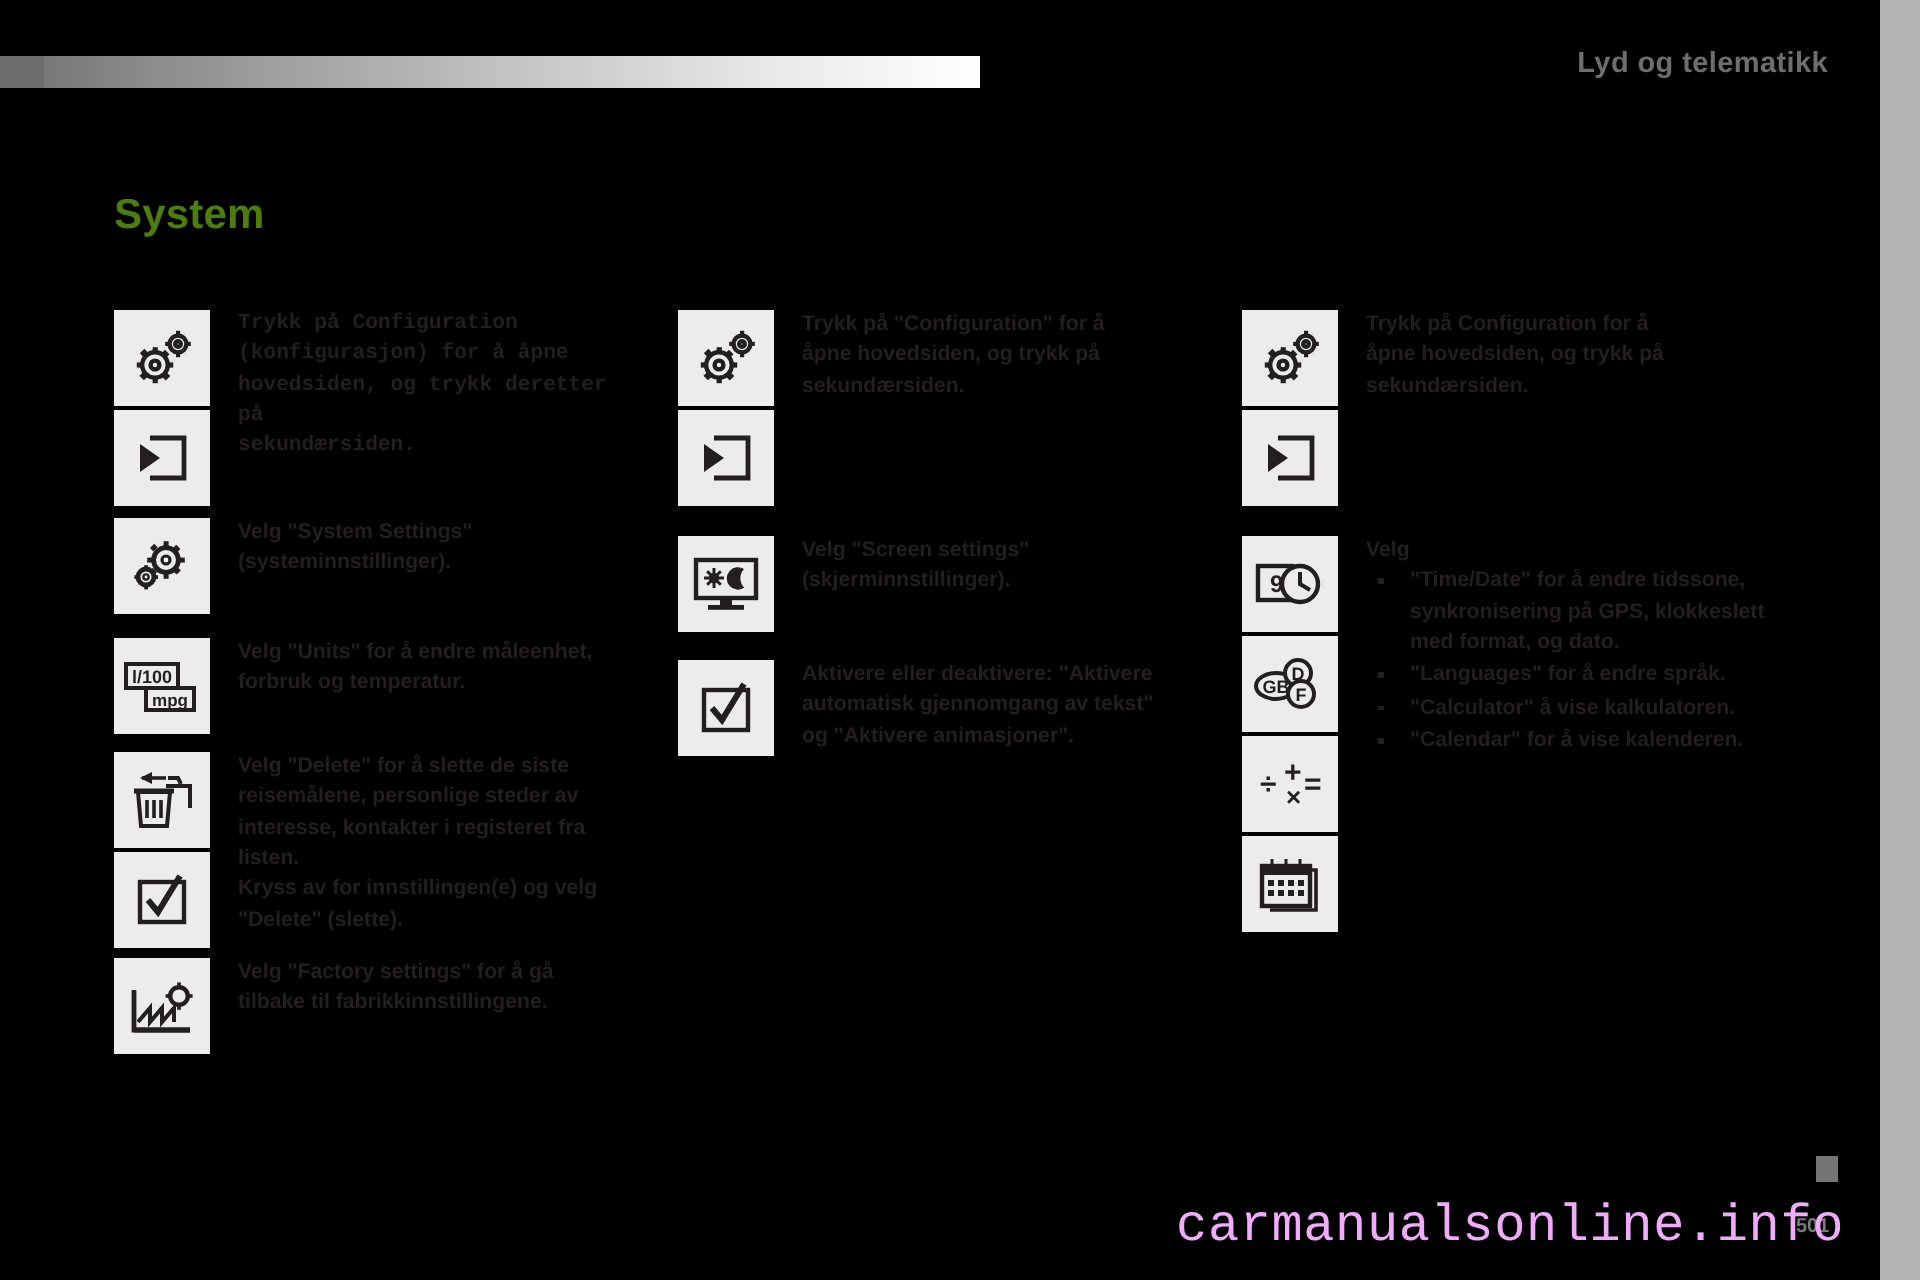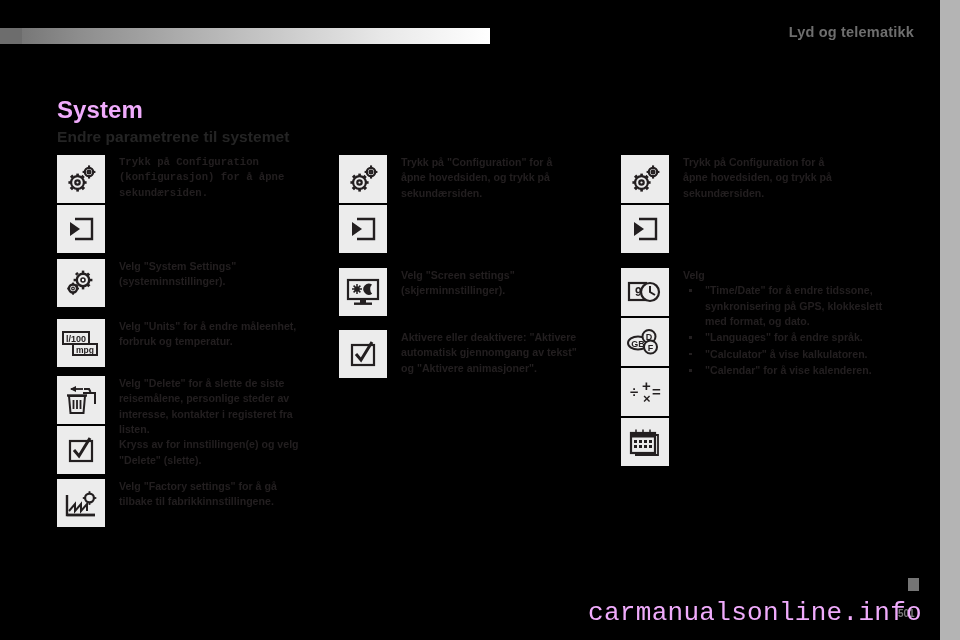--- a/index.html
+++ b/index.html
@@ -51,23 +51,23 @@
     font-weight: bold;
     color: #6e6e6e;
     letter-spacing: .2px;
     white-space: nowrap;
   }
 
   
   #page-title {
     position: absolute;
     left: 57px; top: 96px;
-    font-size: 24px;
+    font-size: 21px;
     font-weight: bold;
-    color: #f0abfc;
+    color: #4d7c0f;
     letter-spacing: .1px;
   }
   #page-subtitle {
     position: absolute;
     left: 57px; top: 128px;
     font-size: 15.5px;
     font-weight: bold;
     color: #242424;
     letter-spacing: .05px;
   }
@@ -152,21 +152,20 @@
 </head>
 <body>
 
 <div id="page">
 
   <div id="header-bar"></div>
   <div id="header-bar-cap"></div>
   <div id="header-title">Lyd og telematikk</div>
 
   <div id="page-title">System</div>
-  <div id="page-subtitle">Endre parametrene til systemet</div>
 
   <div class="column" id="col-1">
 
     <div class="block" style="height:104px;font-family:Liberation Mono, monospace;">
       <div class="icon-stack">
         <div class="icon-box">
           <svg width="34" height="32" viewBox="0 0 34 32">
             <g fill="none" stroke="#231f20" stroke-width="2.2">
               <circle cx="13.5" cy="19.5" r="6.4"></circle>
               <circle cx="13.5" cy="19.5" r="2.2"></circle>
@@ -192,20 +191,21 @@
         <div class="icon-box">
           <svg width="30" height="28" viewBox="0 0 30 28">
             <path d="M9 4 H26 V24 H9" fill="none" stroke="#231f20" stroke-width="2.4"></path>
             <path d="M4 7 L14 14 L4 21 Z" fill="#231f20"></path>
           </svg>
         </div>
       </div>
       <div class="block-text">
         <p>Trykk på Configuration</p>
         <p>(konfigurasjon) for å åpne</p>
+        <p>hovedsiden, og trykk deretter på</p>
         <p>sekundærsiden.</p>
       </div>
     </div>
 
     <div class="block" style="height:60px;">
       <div class="icon-stack">
         <div class="icon-box">
           <svg width="34" height="30" viewBox="0 0 34 30">
             <g fill="none" stroke="#231f20" stroke-width="2.4">
               <circle cx="19" cy="12" r="6.2"></circle>

